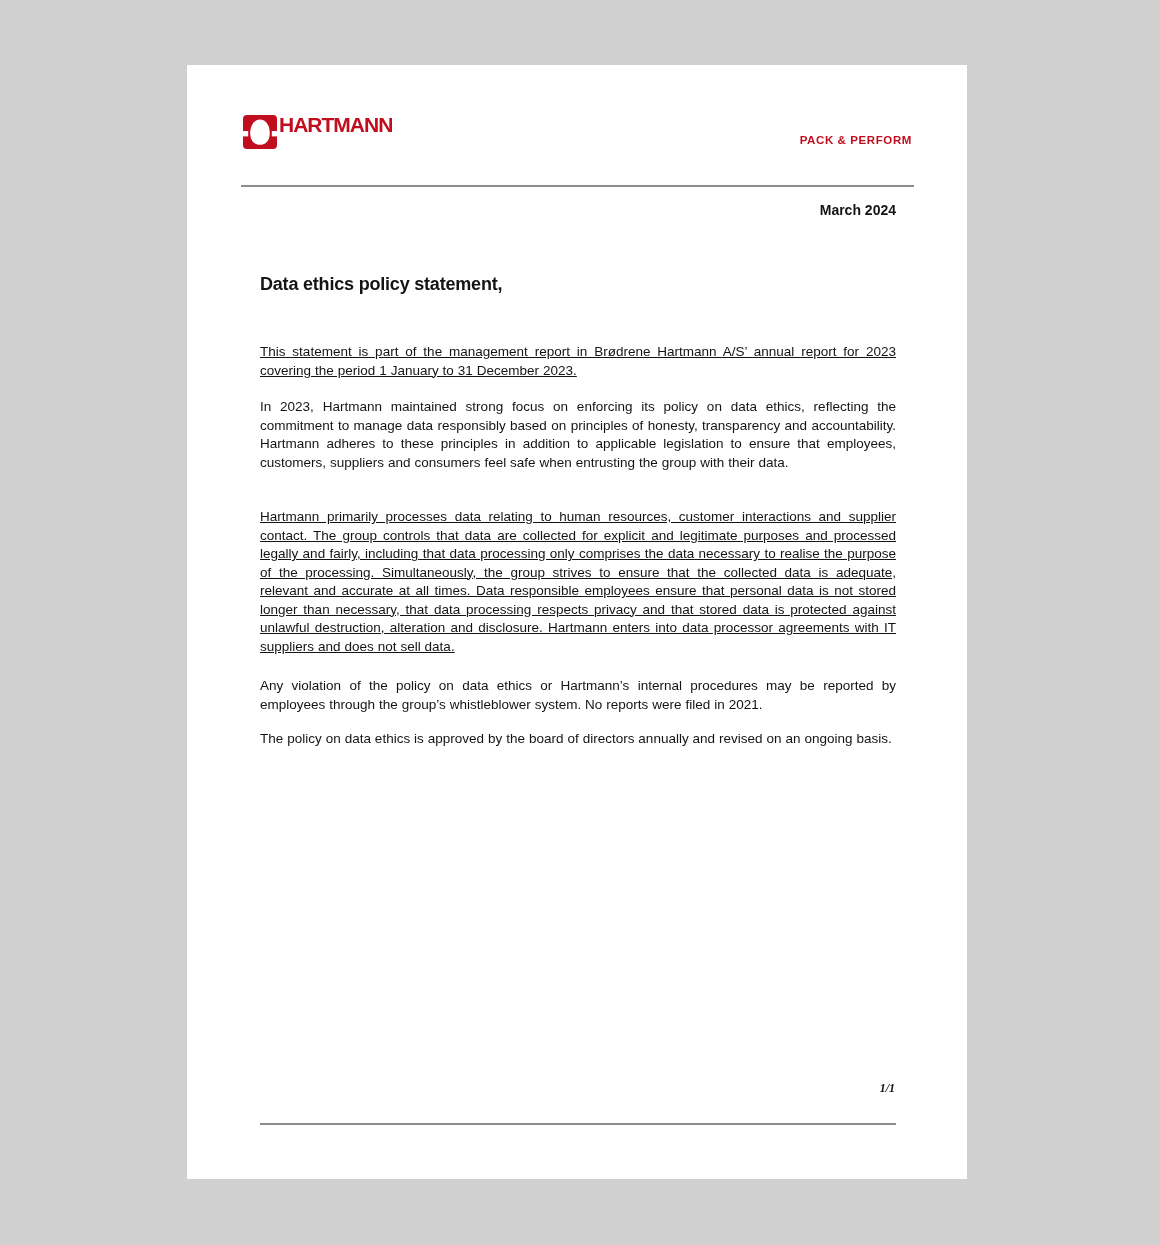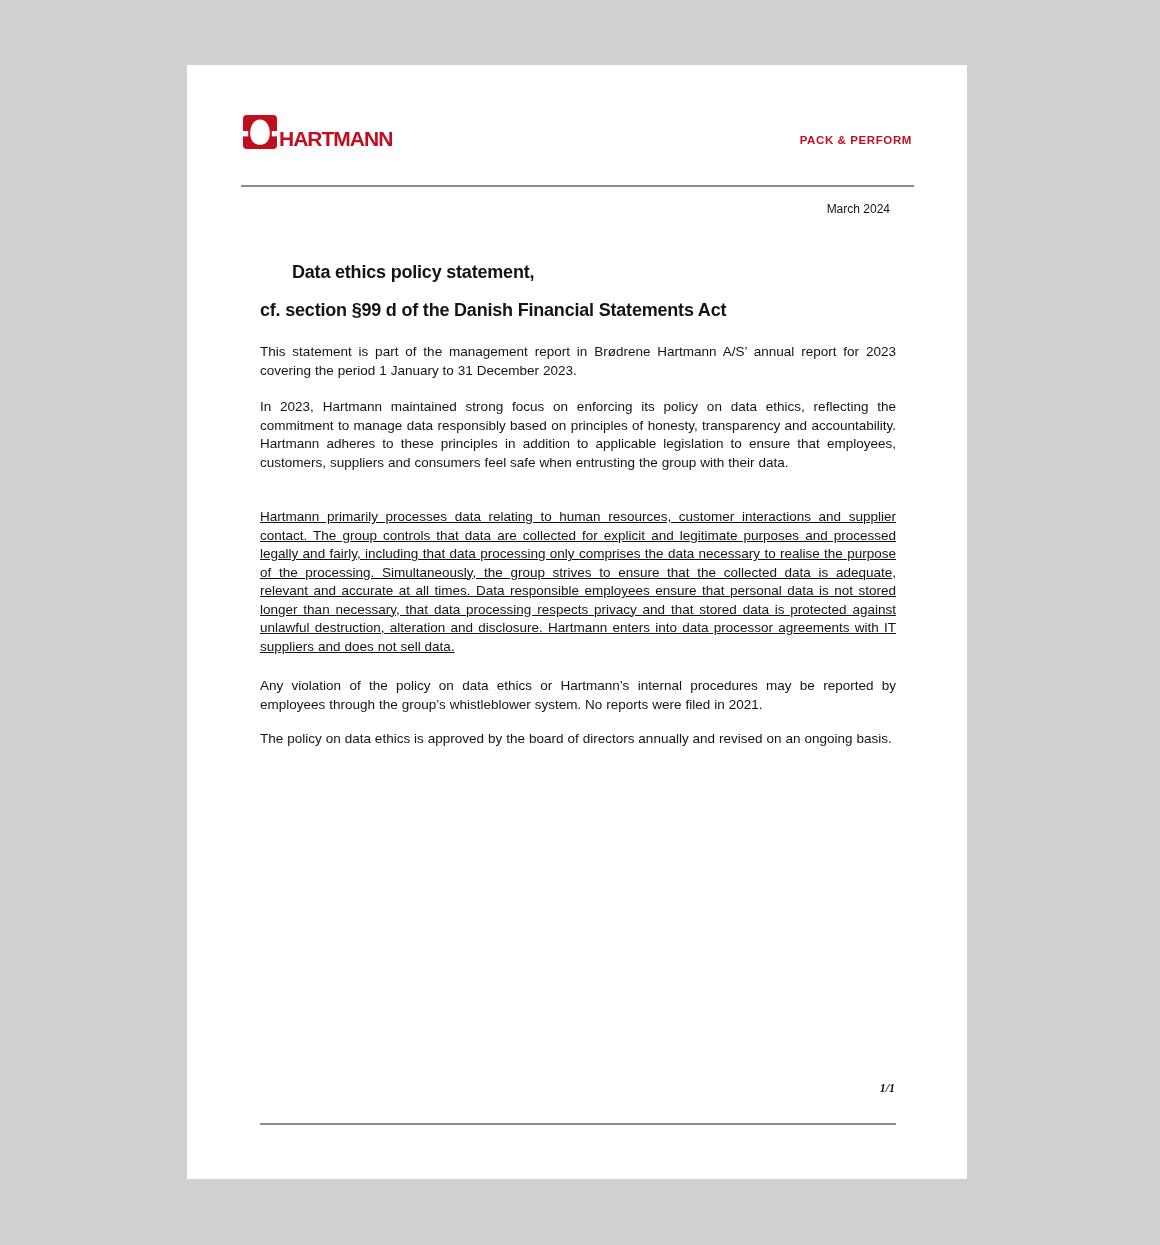--- a/index.html
+++ b/index.html
@@ -12,53 +12,53 @@
     font-family:"Liberation Sans", sans-serif;
     position:relative;
     overflow:hidden;
   }
   .page{
     position:absolute; left:187px; top:65px; width:780px; height:1114px;
     background:var(--page);
   }
   .logo{
     position:absolute; left:56px; top:50px;
-    display:flex; align-items:flex-end; gap:2px;
+    display:flex; align-items:flex-start; gap:2px;
   }
   .logo-mark{display:block; width:34px; height:34px;}
   .logo-text{
     color:var(--red); font-weight:bold; font-size:21px; line-height:20px;
     letter-spacing:-1px;
   }
   .tagline{
     position:absolute; top:69px; right:55px;
     color:var(--red); font-weight:bold; font-size:11.5px; letter-spacing:0.6px;
   }
   .header-rule{
     position:absolute; left:54px; top:120px; width:673px; height:2px;
     background:var(--rule);
   }
   .doc-date{
-    position:absolute; top:137px; right:77px;
-    color:var(--ink); font-size:12px;
+    position:absolute; top:137px; right:71px;
+    color:var(--ink); font-size:14px;font-weight:bold;
   }
   .title{
     position:absolute; left:73px; width:650px;
     color:var(--ink); font-weight:bold; font-size:18px; line-height:22px;
     letter-spacing:-0.2px;
   }
-  .title.l1{top:196px;margin-left:32px;}
+  .title.l1{top:208px;}
   .title.l2{top:234px;}
   .para{
     position:absolute; left:73px; width:636px;
     color:var(--ink); font-size:13.5px; line-height:18.5px;
     text-align:justify; text-justify:inter-word;
     word-spacing:0.2px;
   }
-  .para.p1{top:278px;}
+  .para.p1{top:278px;text-decoration:underline;}
   .para.p2{top:333px;}
   .para.p3{top:443px;text-decoration:underline;}
   .para.p4{top:612px;}
   .para.p5{top:665px;}
   .footer-rule{
     position:absolute; left:73px; top:1058px; width:636px; height:2px;
     background:var(--rule);
   }
   .page-number{
     position:absolute; top:1016px; right:72px;
@@ -81,21 +81,20 @@
     <span class="logo-text">HARTMANN</span>
   </div>
 
   <div class="tagline">PACK &amp; PERFORM</div>
 
   <div class="header-rule"></div>
 
   <div class="doc-date">March 2024</div>
 
   <h1 class="title l1">Data ethics policy statement,</h1>
-  <h1 class="title l2">cf. section §99 d of the Danish Financial Statements Act</h1>
 
   <p class="para p1">This statement is part of the management report in Brødrene Hartmann A/S’ annual report for 2023 covering the period 1 January to 31 December 2023.</p>
   <p class="para p2">In 2023, Hartmann maintained strong focus on enforcing its policy on data ethics, reflecting the commitment to manage data responsibly based on principles of honesty, transparency and accountability. Hartmann adheres to these principles in addition to applicable legislation to ensure that employees, customers, suppliers and consumers feel safe when entrusting the group with their data.</p>
   <p class="para p3">Hartmann primarily processes data relating to human resources, customer interactions and supplier contact. The group controls that data are collected for explicit and legitimate purposes and processed legally and fairly, including that data processing only comprises the data necessary to realise the purpose of the processing. Simultaneously, the group strives to ensure that the collected data is adequate, relevant and accurate at all times. Data responsible employees ensure that personal data is not stored longer than necessary, that data processing respects privacy and that stored data is protected against unlawful destruction, alteration and disclosure. Hartmann enters into data processor agreements with IT suppliers and does not sell data.</p>
   <p class="para p4">Any violation of the policy on data ethics or Hartmann’s internal procedures may be reported by employees through the group’s whistleblower system. No reports were filed in 2021.</p>
   <p class="para p5">The policy on data ethics is approved by the board of directors annually and revised on an ongoing basis.</p>
 
   <div class="footer-rule"></div>
   <div class="page-number">1/1</div>
 

